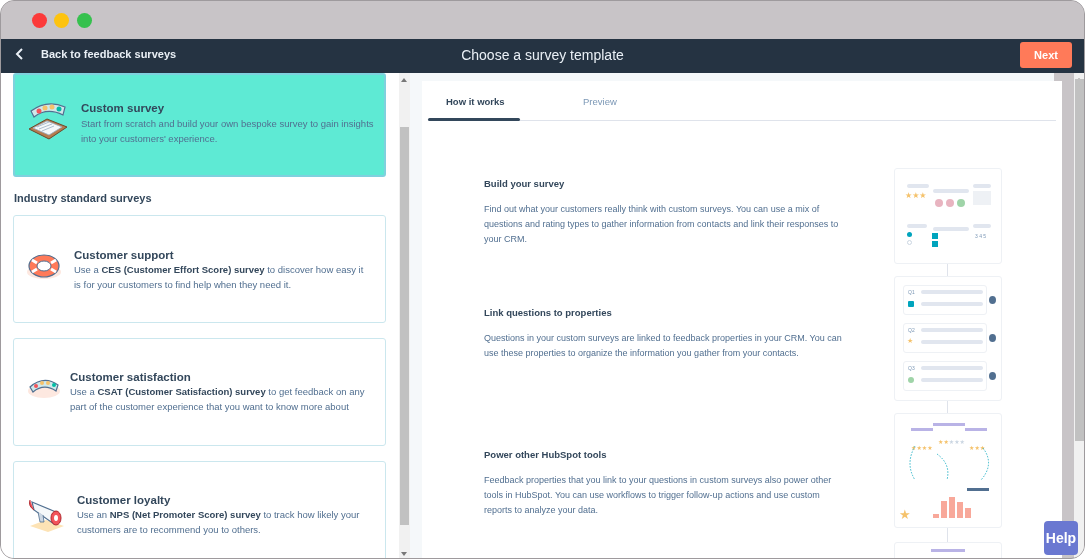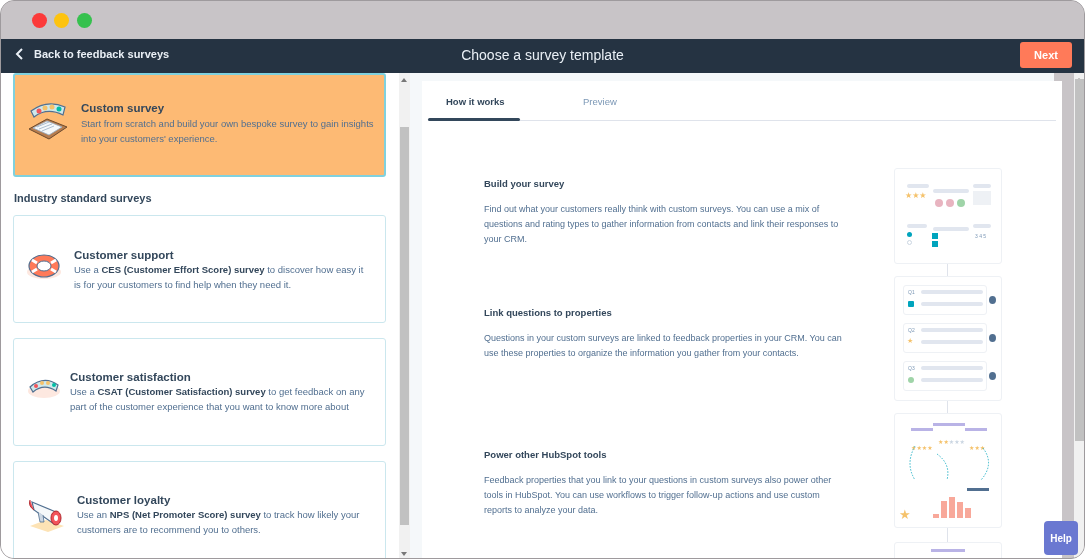--- a/index.html
+++ b/index.html
@@ -14,38 +14,38 @@
   .titlebar { position: absolute; left: 0; top: 0; width: 100%; height: 38px; background: #c8c4c7; }
   .traffic { position: absolute; top: 12px; width: 15px; height: 15px; border-radius: 50%; }
   .t-red { left: 31px; background: #fc3a3a; }
   .t-yellow { left: 53px; background: #fdc30f; }
   .t-green { left: 76px; background: #36c14e; }
 
   .appbar {
     position: absolute; left: 0; top: 38px; width: 100%; height: 34px;
     background: #253342; color: #fff;
   }
-  .back-link { position: absolute; left: 14px; top: 9px; display: flex; align-items: center; gap: 10px; font-size: 11px; font-weight: bold; color: #eaf0f6; cursor: pointer; }
+  .back-link { position: absolute; left: 14px; top: 9px; display: flex; align-items: center; gap: 17px; font-size: 11px; font-weight: bold; color: #eaf0f6; cursor: pointer; }
   .back-link svg { width: 9px; height: 12px; }
   .app-title { position: absolute; left: 0; right: 0; top: 8px; text-align: center; font-size: 14px; color: #eaf0f6; pointer-events: none; }
   .next-btn {
     position: absolute; right: 12px; top: 3px; width: 52px; height: 26px;
     background: #ff7a59; color: #fff; border: none; border-radius: 3px;
     font-size: 11px; font-weight: bold; font-family: "Liberation Sans", sans-serif; cursor: pointer;
   }
 
   .left-pane {
     position: absolute; left: 0; top: 72px; width: 398px; height: 487px;
     background: #ffffff; overflow: hidden;
   }
   .card {
     position: absolute; left: 12px; width: 373px;
     border: 1px solid #cbe7ee; border-radius: 3px; background: #fff; cursor: pointer;
   }
-  .card.selected { background: #fdba74; border: 2px solid #7fd1de; }
+  .card.selected { background: #5eead4; border: 2px solid #7fd1de; }
   .card .icon { position: absolute; width: 52px; height: 52px; }
   .card .ctitle { position: absolute; font-size: 11.5px; font-weight: bold; color: #33475b; }
   .card .cdesc { position: absolute; font-size: 9.5px; line-height: 15px; color: #516f90; width: 295px; }
   .card .cdesc b { color: #33475b; }
   .section-label { position: absolute; left: 13px; top: 119px; font-size: 11px; font-weight: bold; color: #33475b; }
 
   .left-scroll { position: absolute; left: 398px; top: 72px; width: 11px; height: 487px; background: #f1f1f1; }
   .left-scroll .thumb { position: absolute; left: 1px; top: 54px; width: 9px; height: 398px; background: #c1c1c1; }
   .arrow-up, .arrow-down { position: absolute; left: 2px; width: 0; height: 0; border-left: 3px solid transparent; border-right: 3px solid transparent; }
   .arrow-up { top: 5px; border-bottom: 4px solid #777; }
@@ -69,21 +69,21 @@
   .step p { font-size: 9px; line-height: 15px; color: #516f90; }
 
   .illus { position: absolute; left: 472px; width: 108px; border: 1px solid #eef1f5; border-radius: 3px; background: #fff; }
   .connector { position: absolute; left: 525px; width: 1px; background: #dfe3eb; }
 
   .right-scroll { position: absolute; left: 1073px; top: 72px; width: 12px; height: 487px; background: #f1f1f1; }
   .right-scroll .thumb { position: absolute; left: 1px; top: 6px; width: 10px; height: 362px; background: #c1c1c1; }
 
   .help-btn {
     position: absolute; left: 1043px; top: 520px; width: 34px; height: 34px;
-    border-radius: 4px; background: #6a78d1; color: #fff; font-size: 10px; font-weight: bold;
+    border-radius: 4px; background: #6a78d1; color: #fff; font-size: 14px; font-weight: bold;
     display: flex; align-items: center; justify-content: center; cursor: pointer; border: none;
     font-family: "Liberation Sans", sans-serif;
   }
   .bar { position: absolute; height: 4px; background: #e1e6ef; border-radius: 2px; }
 </style>
 </head>
 <body>
 
 <div class="window">
   <div class="titlebar">

